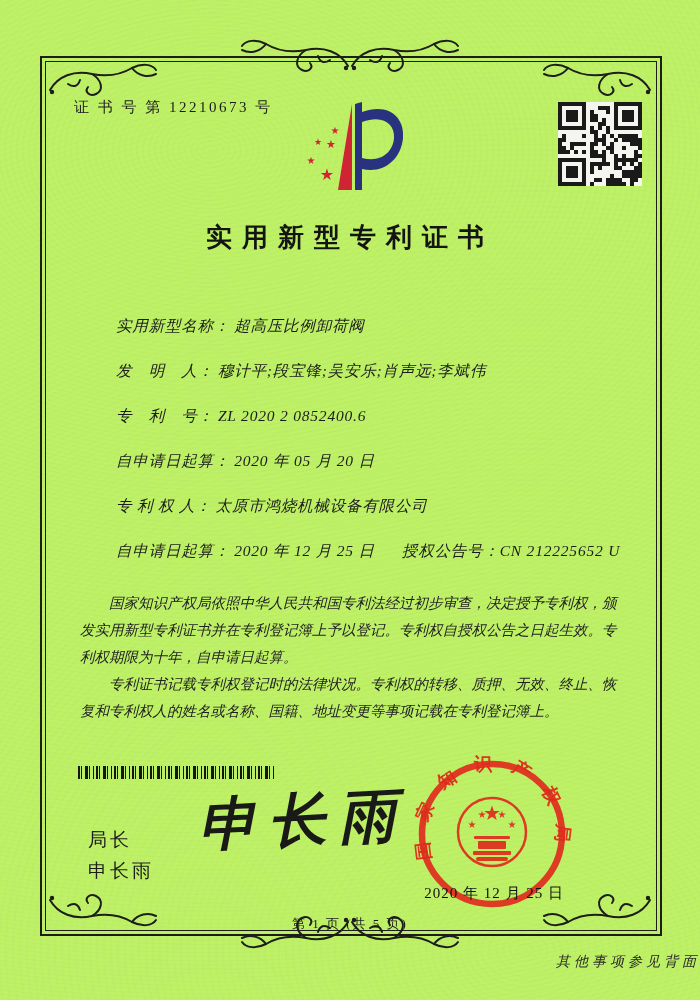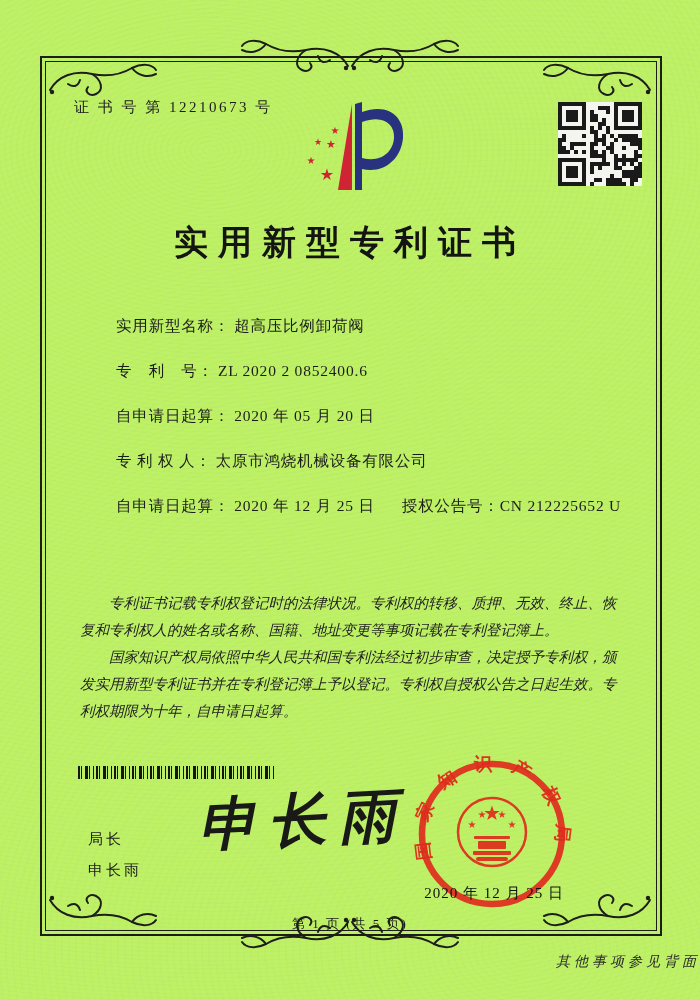--- a/index.html
+++ b/index.html
@@ -9,33 +9,33 @@
     background:
       repeating-radial-gradient(ellipse 900px 620px at 30% 15%, rgba(140,170,145,.05) 0 2px, rgba(0,0,0,0) 2px 6px),
       repeating-radial-gradient(ellipse 950px 700px at 75% 95%, rgba(140,165,155,.045) 0 2px, rgba(0,0,0,0) 2px 7px);}
   .frame{position:absolute;left:40px;top:56px;width:618px;height:876px;border:2px solid #1d1d1b;}
   .frame-inner{position:absolute;inset:3px;border:1px solid #1d1d1b;}
   .flourish{position:absolute;pointer-events:none;}
   .cert-no{position:absolute;left:74px;top:98px;font-size:15px;letter-spacing:2.5px;}
   .logo{position:absolute;left:283px;top:98px;}
   .qr{position:absolute;left:558px;top:102px;}
   .title{position:absolute;left:0;top:220px;width:100%;text-align:center;
-         font-size:34px;font-weight:bold;letter-spacing:10px;color:#141413;}
-  .fields{position:absolute;left:88px;top:298px;width:540px;}
+         font-size:26px;font-weight:bold;letter-spacing:10px;color:#141413;}
+  .fields{position:absolute;left:88px;top:298px;width:540px;font-style:italic;}
   .field-row{height:45px;font-size:15.5px;letter-spacing:.8px;white-space:pre;}
   .field-row .lbl{margin-right:4px;}
   .grant-pair{margin-left:27px;}
   .body-text{position:absolute;left:80px;top:590px;width:542px;font-size:14.5px;
              line-height:27px;font-style:italic;color:#222;}
   .body-text p{margin:0;text-indent:2em;}
   .barcode{position:absolute;left:78px;top:766px;width:198px;height:13px;
     background:repeating-linear-gradient(90deg,#161616 0 2px,rgba(0,0,0,0) 2px 3px,
       #161616 3px 4px,rgba(0,0,0,0) 4px 7px,#161616 7px 10px,rgba(0,0,0,0) 10px 11px,
       #161616 11px 12px,rgba(0,0,0,0) 12px 15px,#161616 15px 16px,rgba(0,0,0,0) 16px 18px);}
-  .signoff{position:absolute;left:88px;top:824px;font-size:15px;letter-spacing:3px;line-height:31px;}
+  .signoff{position:absolute;left:88px;top:824px;font-size:19px;letter-spacing:3px;line-height:31px;}
   .signature{position:absolute;left:198px;top:782px;font-size:58px;font-weight:bold;font-style:italic;
              letter-spacing:12px;color:#191918;transform:rotate(-3deg);white-space:nowrap;}
   .seal{position:absolute;left:410px;top:752px;z-index:1;}
   .seal-date{position:absolute;left:412px;top:884px;width:164px;text-align:center;z-index:2;
              font-size:15px;letter-spacing:1px;color:#111;}
   .page-info{position:absolute;left:0;top:915px;width:100%;text-align:center;
              font-size:13px;letter-spacing:2px;}
   .back-note{position:absolute;left:0;top:953px;width:100%;text-align:right;
              font-size:14px;letter-spacing:4px;font-style:italic;color:#2a2a28;}
 </style>
@@ -114,36 +114,39 @@
     <path id="qr-modules" fill="#1a1a1a" d="M40 4h4v4h-4zM44 4h4v4h-4zM48 4h4v4h-4zM32 8h4v4h-4zM48 8h4v4h-4zM32 12h4v4h-4zM36 12h4v4h-4zM32 16h4v4h-4zM36 16h4v4h-4zM44 16h4v4h-4zM40 20h4v4h-4zM44 20h4v4h-4zM32 24h4v4h-4zM40 24h4v4h-4zM48 24h4v4h-4zM32 28h4v4h-4zM36 28h4v4h-4zM48 28h4v4h-4zM4 32h4v4h-4zM24 32h4v4h-4zM36 32h4v4h-4zM44 32h4v4h-4zM52 32h4v4h-4zM60 32h4v4h-4zM64 32h4v4h-4zM68 32h4v4h-4zM72 32h4v4h-4zM76 32h4v4h-4zM0 36h4v4h-4zM4 36h4v4h-4zM36 36h4v4h-4zM40 36h4v4h-4zM44 36h4v4h-4zM56 36h4v4h-4zM64 36h4v4h-4zM68 36h4v4h-4zM72 36h4v4h-4zM76 36h4v4h-4zM80 36h4v4h-4zM0 40h4v4h-4zM12 40h4v4h-4zM16 40h4v4h-4zM20 40h4v4h-4zM24 40h4v4h-4zM32 40h4v4h-4zM36 40h4v4h-4zM44 40h4v4h-4zM52 40h4v4h-4zM72 40h4v4h-4zM76 40h4v4h-4zM80 40h4v4h-4zM0 44h4v4h-4zM4 44h4v4h-4zM12 44h4v4h-4zM32 44h4v4h-4zM48 44h4v4h-4zM52 44h4v4h-4zM64 44h4v4h-4zM80 44h4v4h-4zM0 48h4v4h-4zM4 48h4v4h-4zM8 48h4v4h-4zM16 48h4v4h-4zM24 48h4v4h-4zM32 48h4v4h-4zM36 48h4v4h-4zM44 48h4v4h-4zM52 48h4v4h-4zM76 48h4v4h-4zM32 52h4v4h-4zM36 52h4v4h-4zM40 52h4v4h-4zM44 52h4v4h-4zM56 52h4v4h-4zM64 52h4v4h-4zM76 52h4v4h-4zM80 52h4v4h-4zM44 56h4v4h-4zM56 56h4v4h-4zM60 56h4v4h-4zM64 56h4v4h-4zM68 56h4v4h-4zM72 56h4v4h-4zM76 56h4v4h-4zM32 60h4v4h-4zM36 60h4v4h-4zM40 60h4v4h-4zM44 60h4v4h-4zM48 60h4v4h-4zM56 60h4v4h-4zM64 60h4v4h-4zM72 60h4v4h-4zM80 60h4v4h-4zM32 64h4v4h-4zM40 64h4v4h-4zM56 64h4v4h-4zM60 64h4v4h-4zM76 64h4v4h-4zM80 64h4v4h-4zM32 68h4v4h-4zM64 68h4v4h-4zM68 68h4v4h-4zM72 68h4v4h-4zM76 68h4v4h-4zM80 68h4v4h-4zM52 72h4v4h-4zM64 72h4v4h-4zM68 72h4v4h-4zM72 72h4v4h-4zM76 72h4v4h-4zM80 72h4v4h-4zM36 76h4v4h-4zM40 76h4v4h-4zM48 76h4v4h-4zM52 76h4v4h-4zM56 76h4v4h-4zM60 76h4v4h-4zM72 76h4v4h-4zM76 76h4v4h-4zM32 80h4v4h-4zM48 80h4v4h-4zM52 80h4v4h-4zM56 80h4v4h-4zM60 80h4v4h-4zM64 80h4v4h-4zM72 80h4v4h-4z"></path>
   </svg>
 
   <div class="title">实用新型专利证书</div>
 
   <div class="fields">
     <div class="field-row">
       <span class="lbl">实用新型名称：</span><span>超高压比例卸荷阀</span>
     </div>
     <div class="field-row">
+      <span class="lbl">发　明　人：</span><span>穆计平;段宝锋;吴安乐;肖声远;李斌伟</span>
+    </div>
+    <div class="field-row">
       <span class="lbl">专　利　号：</span><span>ZL 2020 2 0852400.6</span>
     </div>
     <div class="field-row">
       <span class="lbl">自申请日起算：</span><span>2020 年 05 月 20 日</span>
     </div>
     <div class="field-row">
       <span class="lbl">专 利 权 人：</span><span>太原市鸿烧机械设备有限公司</span>
     </div>
     <div class="field-row">
       <span class="lbl">自申请日起算：</span><span>2020 年 12 月 25 日</span><span class="grant-pair">授权公告号：</span><span>CN 212225652 U</span>
     </div>
   </div>
 
   <div class="body-text">
+    <p>国家知识产权局依照中华人民共和国专利法经过初步审查，决定授予专利权，颁发实用新型专利证书并在专利登记簿上予以登记。专利权自授权公告之日起生效。专利权期限为十年，自申请日起算。</p>
     <p>专利证书记载专利权登记时的法律状况。专利权的转移、质押、无效、终止、恢复和专利权人的姓名或名称、国籍、地址变更等事项记载在专利登记簿上。</p>
-    <p>国家知识产权局依照中华人民共和国专利法经过初步审查，决定授予专利权，颁发实用新型专利证书并在专利登记簿上予以登记。专利权自授权公告之日起生效。专利权期限为十年，自申请日起算。</p>
   </div>
 
   <div class="barcode"></div>
 
   <div class="signoff">
     <div>局长</div>
     <div>申长雨</div>
   </div>
   <div class="signature">申长雨</div>
 

